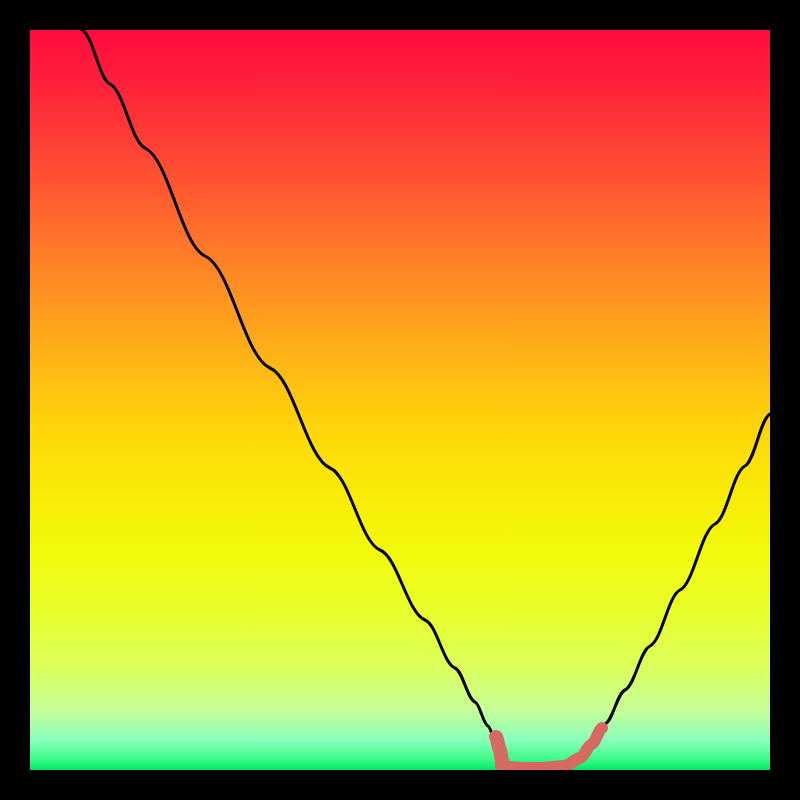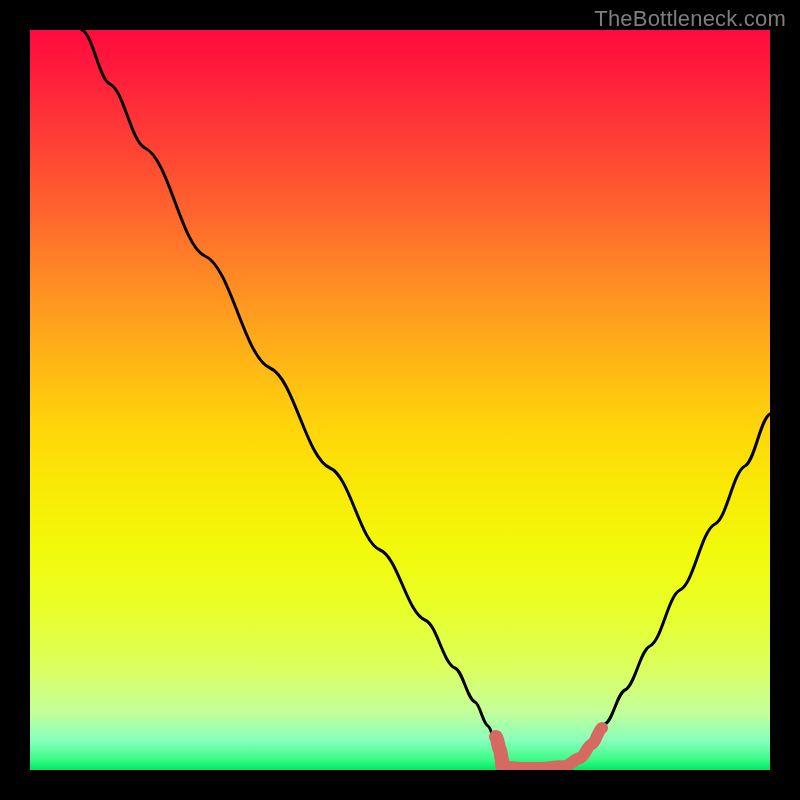--- a/index.html
+++ b/index.html
@@ -63,21 +63,20 @@
     position: absolute;
     inset: 0;
     width: 100%;
     height: 100%;
   }
 </style>
 </head>
 <body>
 
 <div class="canvas">
-  <div class="watermark">TheBottleneck.com</div>
 
   <div class="plot-area">
     <div class="gradient"></div>
     <svg class="curves" viewBox="0 0 740 740" preserveAspectRatio="none">
       <g>
           <path d="M 52 0 C 63.2 5.4, 68.8 48.6, 80 54 C 94 60.4, 101 111.6, 115 118 C 139 128.8, 151 215.2, 175 226 C 201 237.2, 214 326.8, 240 338 C 264 348, 276 428, 300 438 C 320 446.2, 330 511.8, 350 520 C 368 527, 377 583, 395 590 C 407 594.8, 413 633.2, 425 638 C 433 641.4, 437 668.6, 445 672 C 450.2 674.4, 452.8 693.6, 458 696 C 461.2 697.6, 462.8 710.4, 466 712 C 467.6 713, 468.4 721, 470 722 C 470.8 722.8, 471.2 729.2, 472 730 C 472.8 730.5, 473.2 734.5, 474 735 C 475.6 735.2, 476.4 736.8, 478 737 C 482.8 737.1, 485.2 737.9, 490 738 C 498 738, 502 738, 510 738 C 520 737.8, 525 736.2, 535 736 C 541 735.2, 544 728.8, 550 728 C 554.8 726.6, 557.2 715.4, 562 714 C 567.2 712, 569.8 696, 575 694 C 583 690.6, 587 663.4, 595 660 C 605 655.6, 610 620.4, 620 616 C 632 610.4, 638 565.6, 650 560 C 664 553.4, 671 500.6, 685 494 C 697 488.2, 703 441.8, 715 436 C 725 430.8, 730 389.2, 740 384" fill="none" stroke="#000000" stroke-width="3" stroke-linecap="round" stroke-linejoin="round"></path>
           <path d="M 466 707 C 467.6 708.3, 468.4 718.7, 470 720 C 470.8 721, 471.2 729, 472 730 C 472 730.5, 472 734.5, 472 735" fill="none" stroke="#d66a63" stroke-width="14" stroke-linecap="round" stroke-linejoin="round"></path>
           <path d="M 478 737 C 482.8 737.1, 485.2 737.9, 490 738 C 498 738, 502 738, 510 738 C 520 737.8, 525 736.2, 535 736 C 541 735.2, 544 728.8, 550 728 C 554.8 726.6, 557.2 715.4, 562 714 C 566 712.4, 568 699.6, 572 698" fill="none" stroke="#d66a63" stroke-width="12" stroke-linecap="round" stroke-linejoin="round"></path>
         </g>
     </svg>

